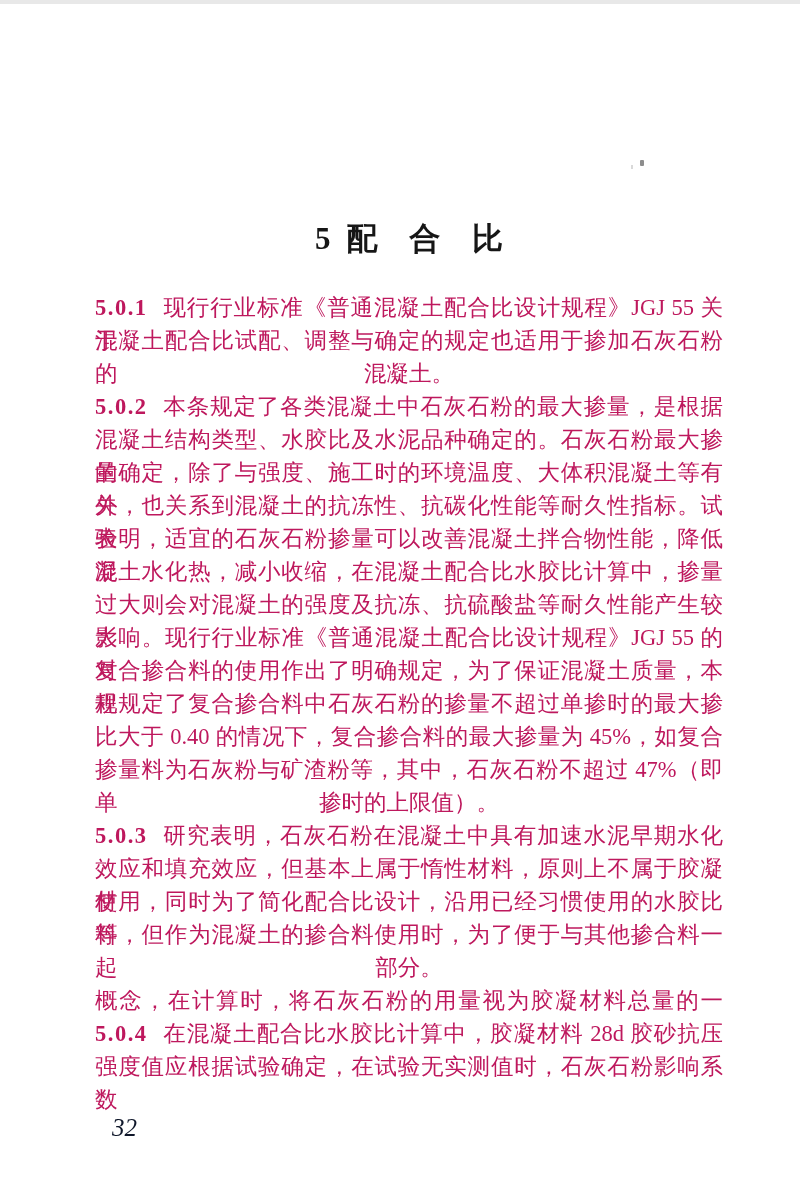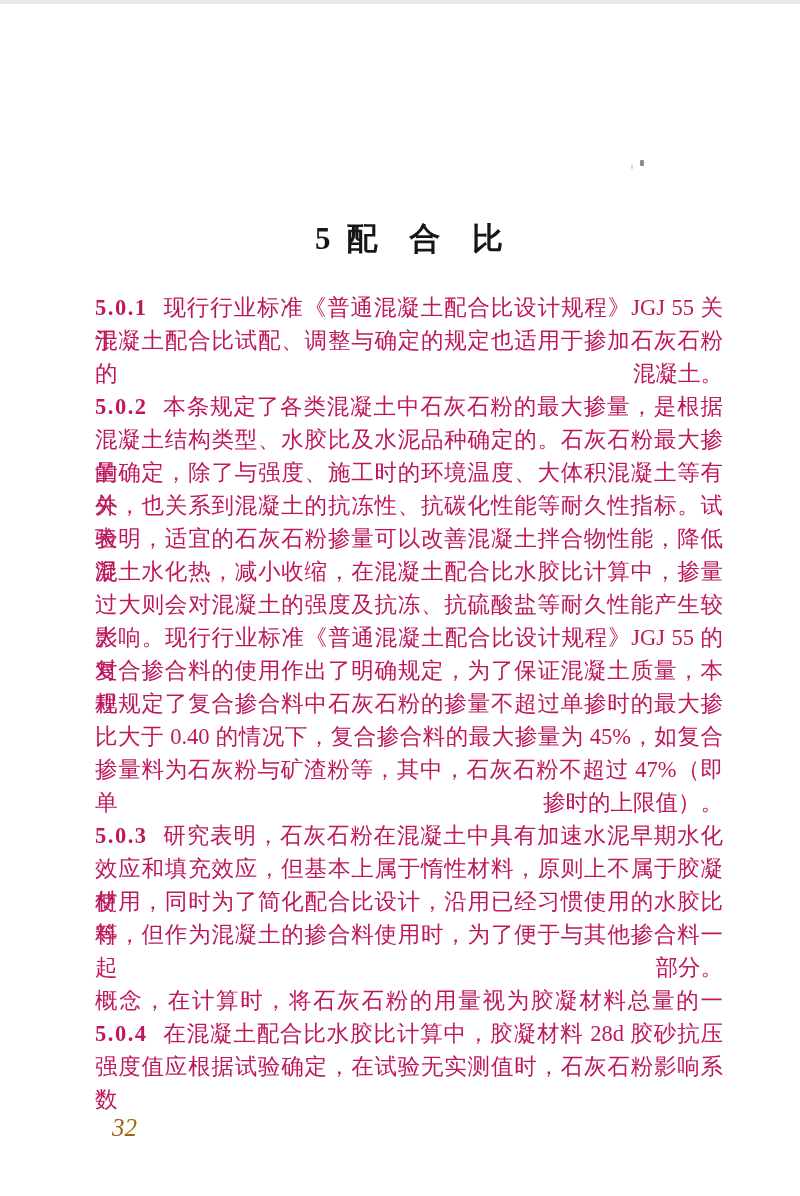--- a/index.html
+++ b/index.html
@@ -40,42 +40,42 @@
     top: 287px;
     left: 95px;
     width: 628px;
     font-size: 22.5px;
     line-height: 33px;
     color: #be185d;
   }
   .paragraph { margin: 0; }
   .line {
     height: 33px;
-    text-align: right;
+    text-align: center;
     white-space: nowrap;
   }
   .line.just {
     white-space: normal;
     text-align: justify;
     
     text-align-last: justify;
     -moz-text-align-last: justify;
   }
   .secnum {
     font-weight: bold;
     letter-spacing: 1.5px;
     margin-right: 15px;
   }
   .page-number {
     position: absolute;
     top: 1110px;
     left: 112px;
     font-size: 25px;
     font-style: italic;
-    color: #a16207;
+    color: #0f172a;
     text-align: right;
   }
   .scan-speck {
     position: absolute;
     top: 156px;
     left: 640px;
     width: 4px;
     height: 6px;
     background: #8d8d8d;
     border-radius: 1px;

